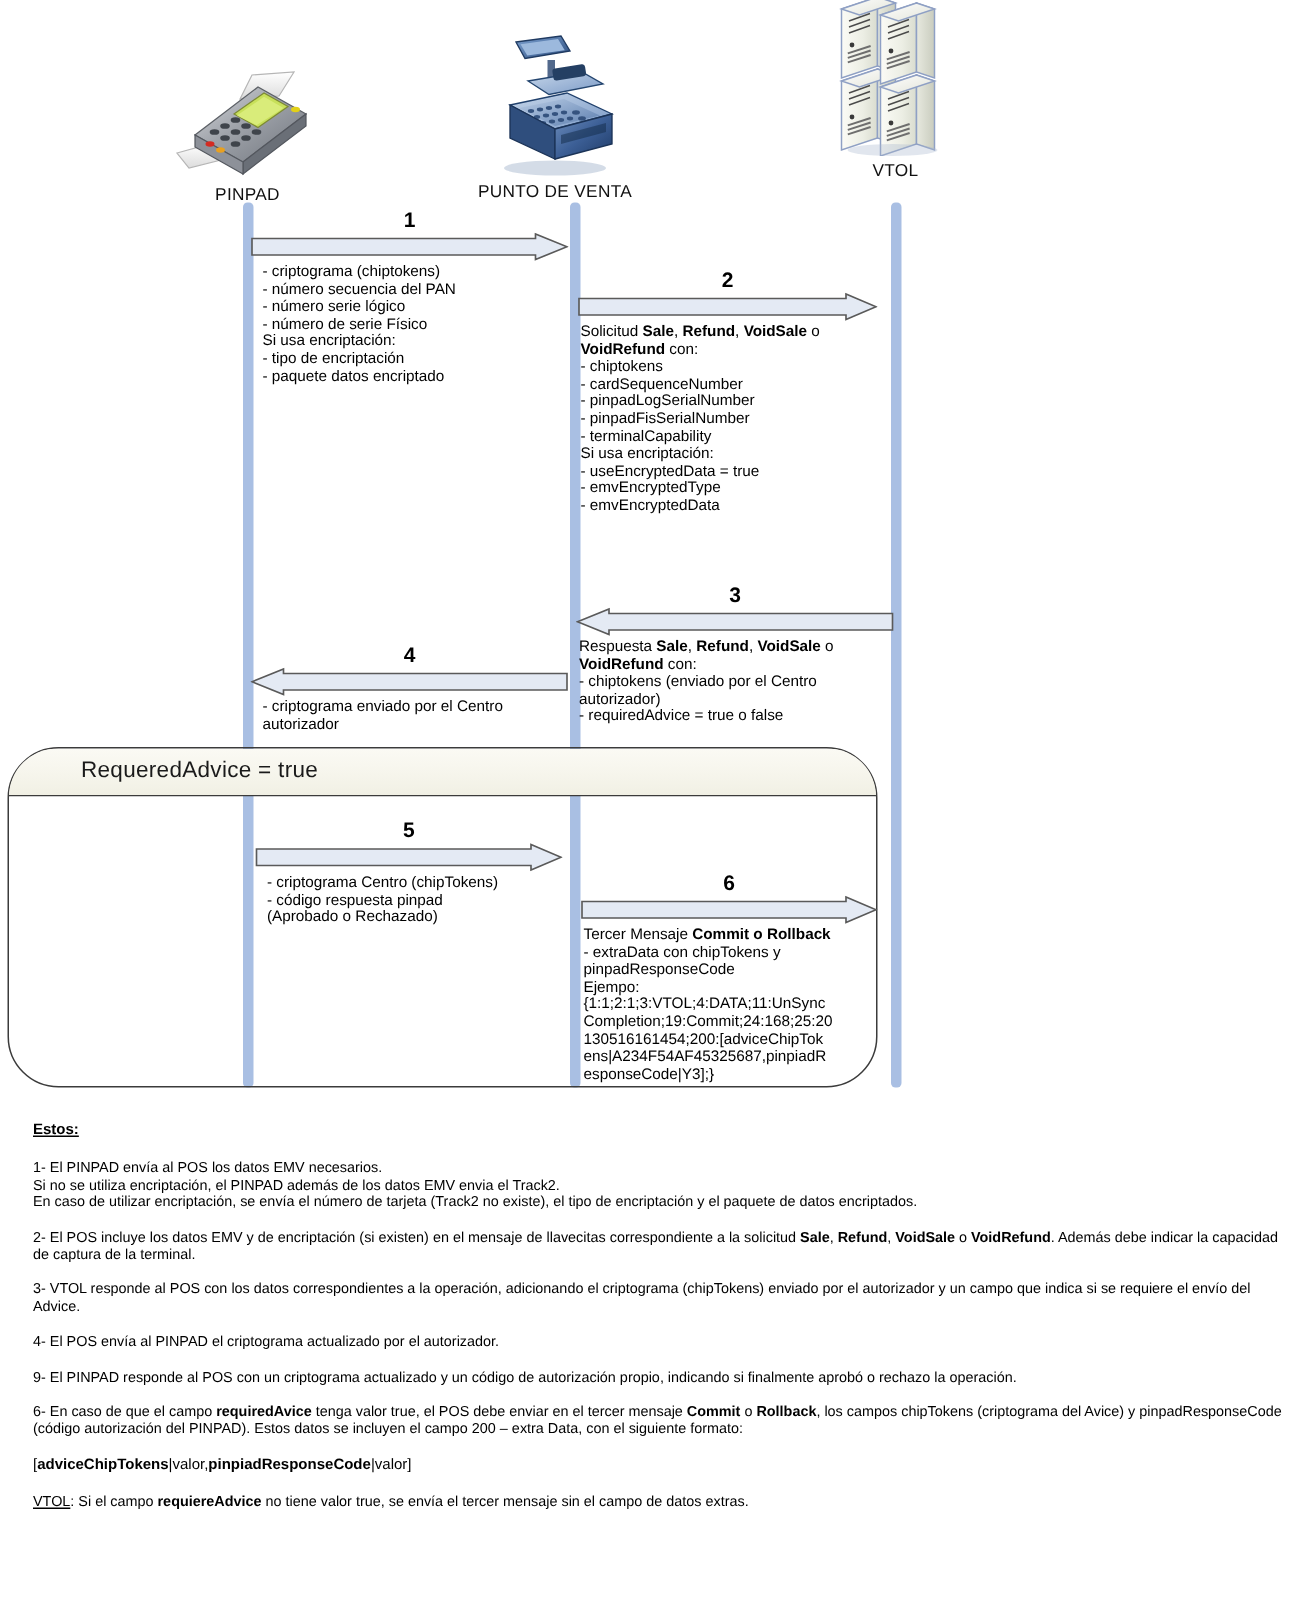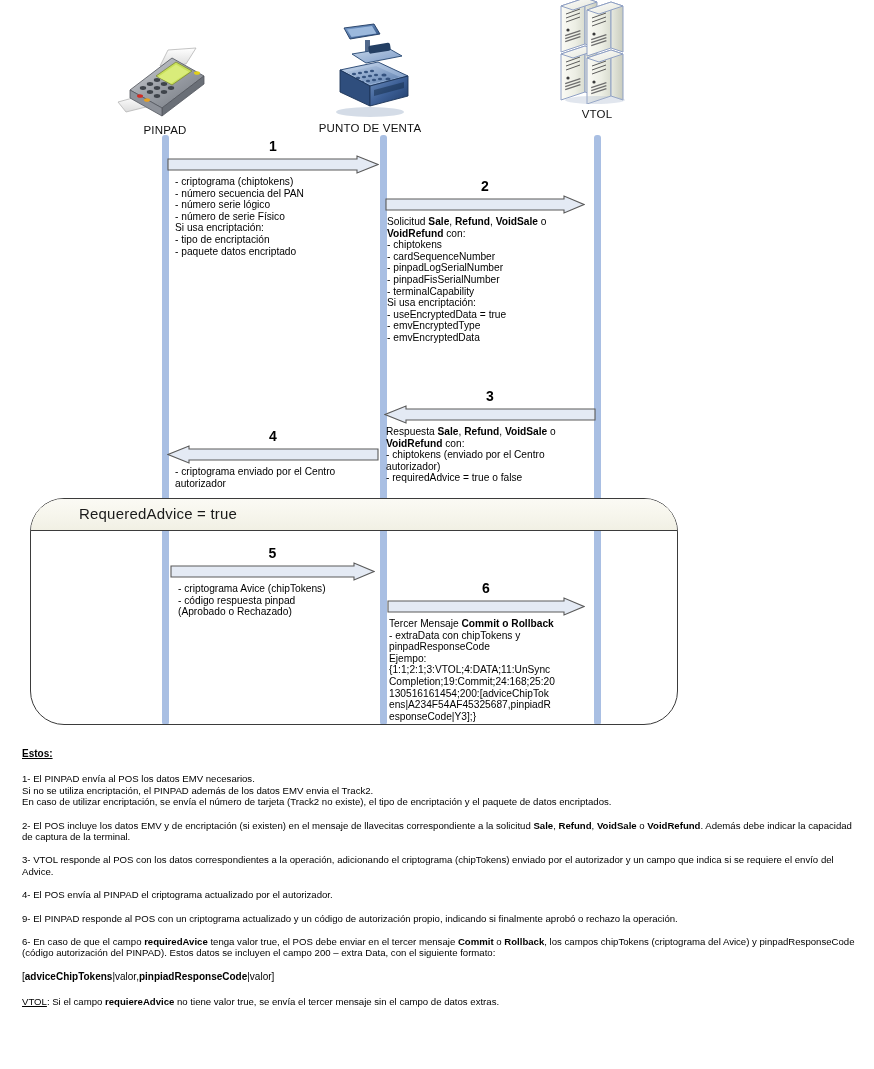--- a/index.html
+++ b/index.html
@@ -93,23 +93,23 @@
   #msg-5 { left: 170px; top: 545px; width: 205px; }
   #msg-6 { left: 387px; top: 580px; width: 198px; }
 
   #msg-1 .msg-text, #msg-4 .msg-text { padding-left: 8px; }
   #msg-5 .msg-text { padding-left: 8px; }
   #msg-2 .msg-text, #msg-3 .msg-text, #msg-6 .msg-text { padding-left: 2px; }
 
   
   #fragment-box {
     position: absolute;
-    left: 30px;
+    left: 5px;
     top: 498px;
-    width: 648px;
+    width: 580px;
     height: 227px;
     border: 1.3px solid #3b3b3b;
     border-radius: 34px;
     background: transparent;
     box-sizing: border-box;
   }
   #fragment-header {
     position: absolute;
     left: 0; top: 0;
     width: 100%;
@@ -424,21 +424,21 @@
     <div class="msg-text">- criptograma enviado por el Centro autorizador</div>
   </div>
 
   <div class="msg" id="msg-5">
     <div class="msg-num">5</div>
     <div class="arrow">
       <svg width="205" height="19" viewBox="0 0 205 19" preserveAspectRatio="none">
         <path d="M1 4 L184 4 L184 1 L204 9.5 L184 18 L184 15 L1 15 Z" fill="#e4eaf4" stroke="#5a5a5a" stroke-width="1.1" stroke-linejoin="miter"></path>
       </svg>
     </div>
-    <div class="msg-text">- criptograma Avice (chipTokens)
+    <div class="msg-text">- criptograma Centro (chipTokens)
 - código respuesta pinpad
 (Aprobado o Rechazado)</div>
   </div>
 
   <div class="msg" id="msg-6">
     <div class="msg-num">6</div>
     <div class="arrow">
       <svg width="198" height="19" viewBox="0 0 198 19" preserveAspectRatio="none">
         <path d="M1 4 L177 4 L177 1 L197 9.5 L177 18 L177 15 L1 15 Z" fill="#e4eaf4" stroke="#5a5a5a" stroke-width="1.1" stroke-linejoin="miter"></path>
       </svg>

